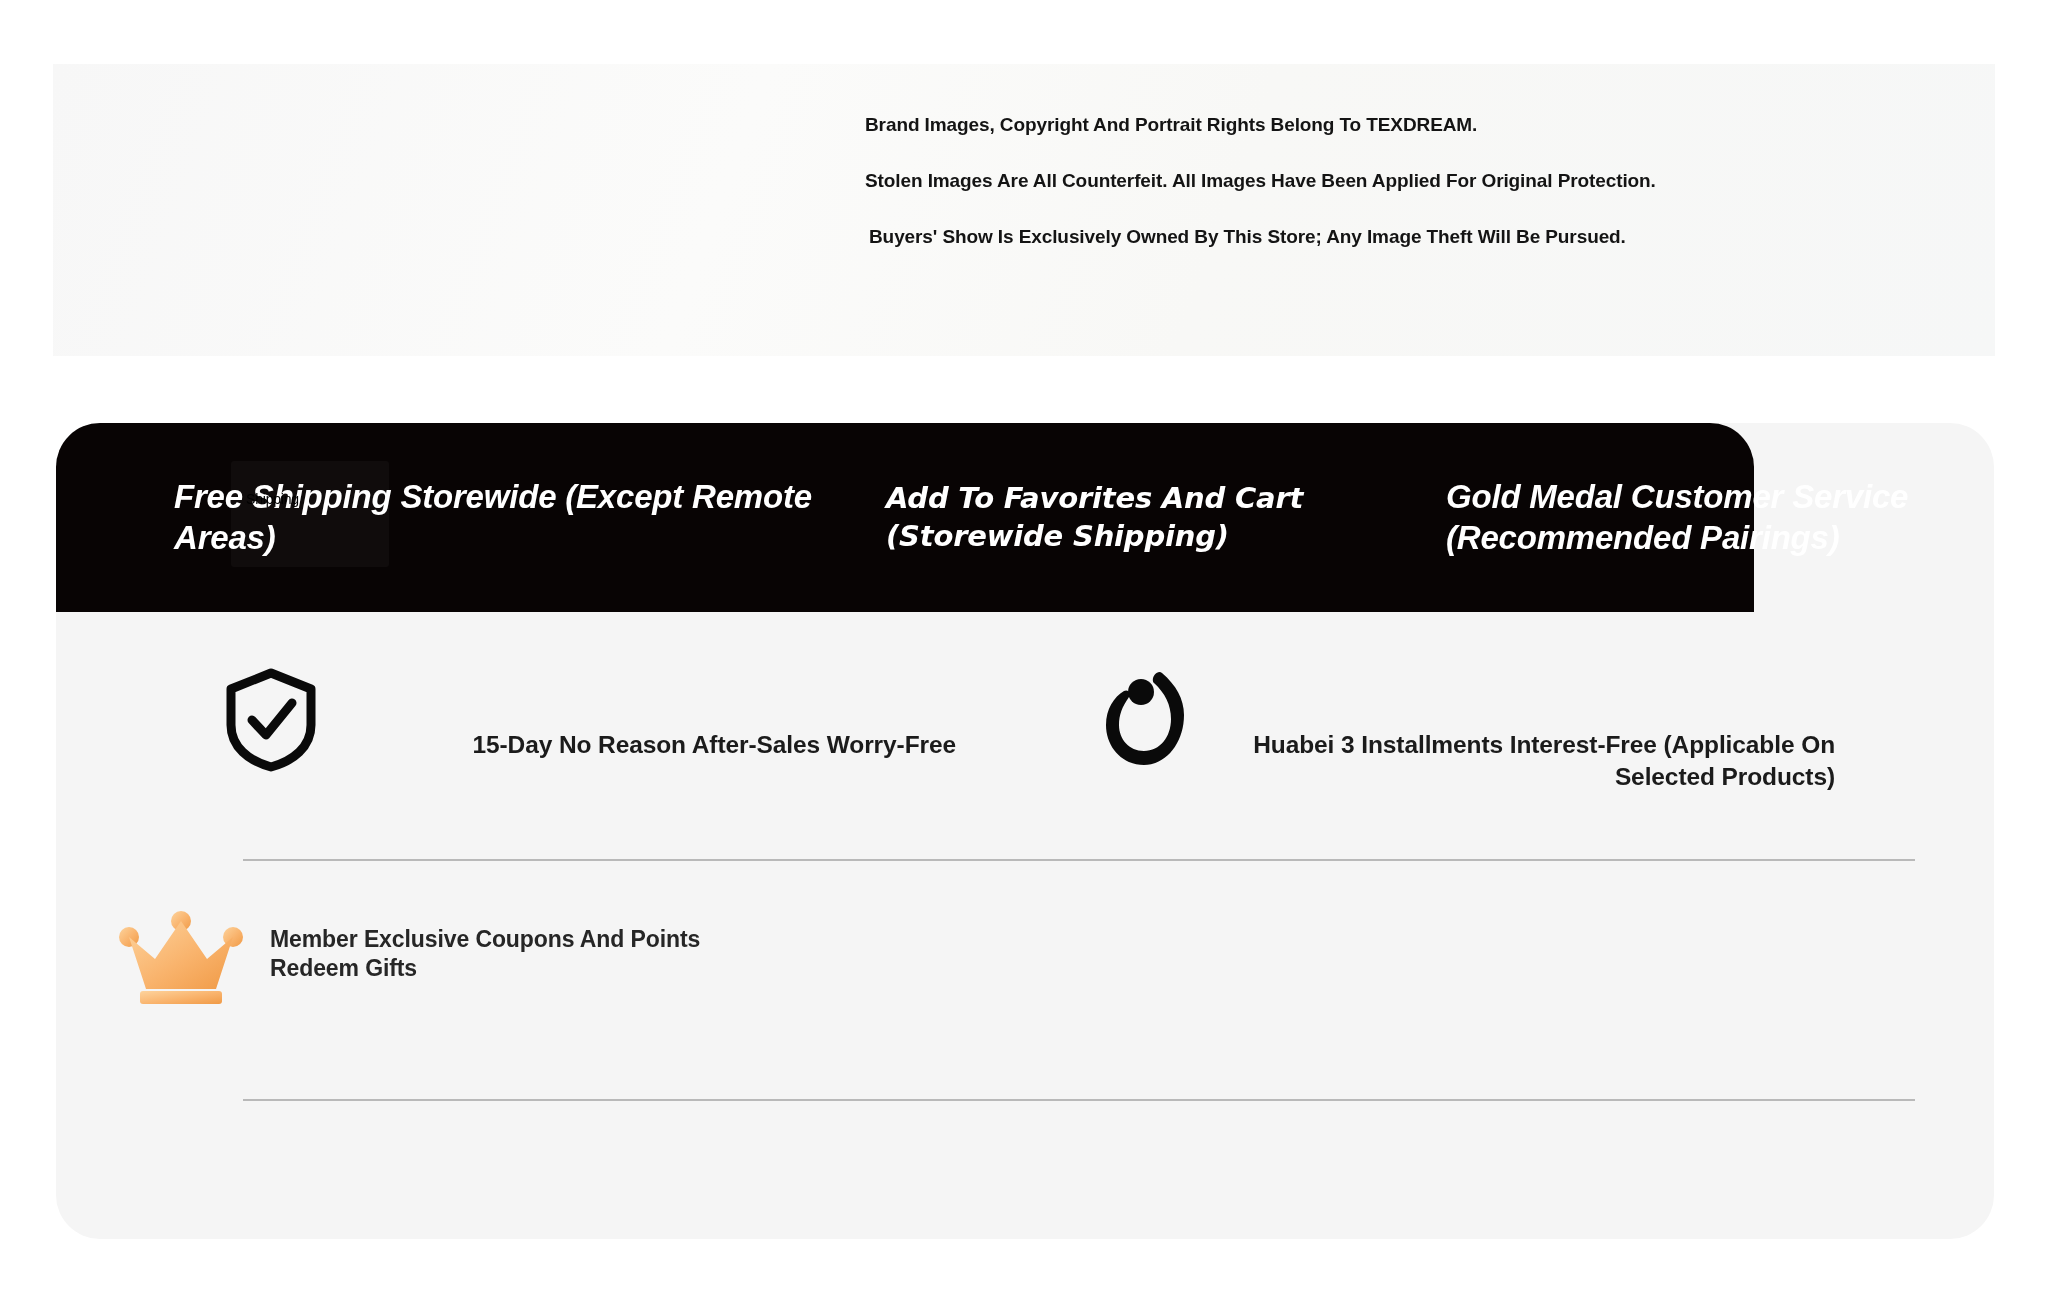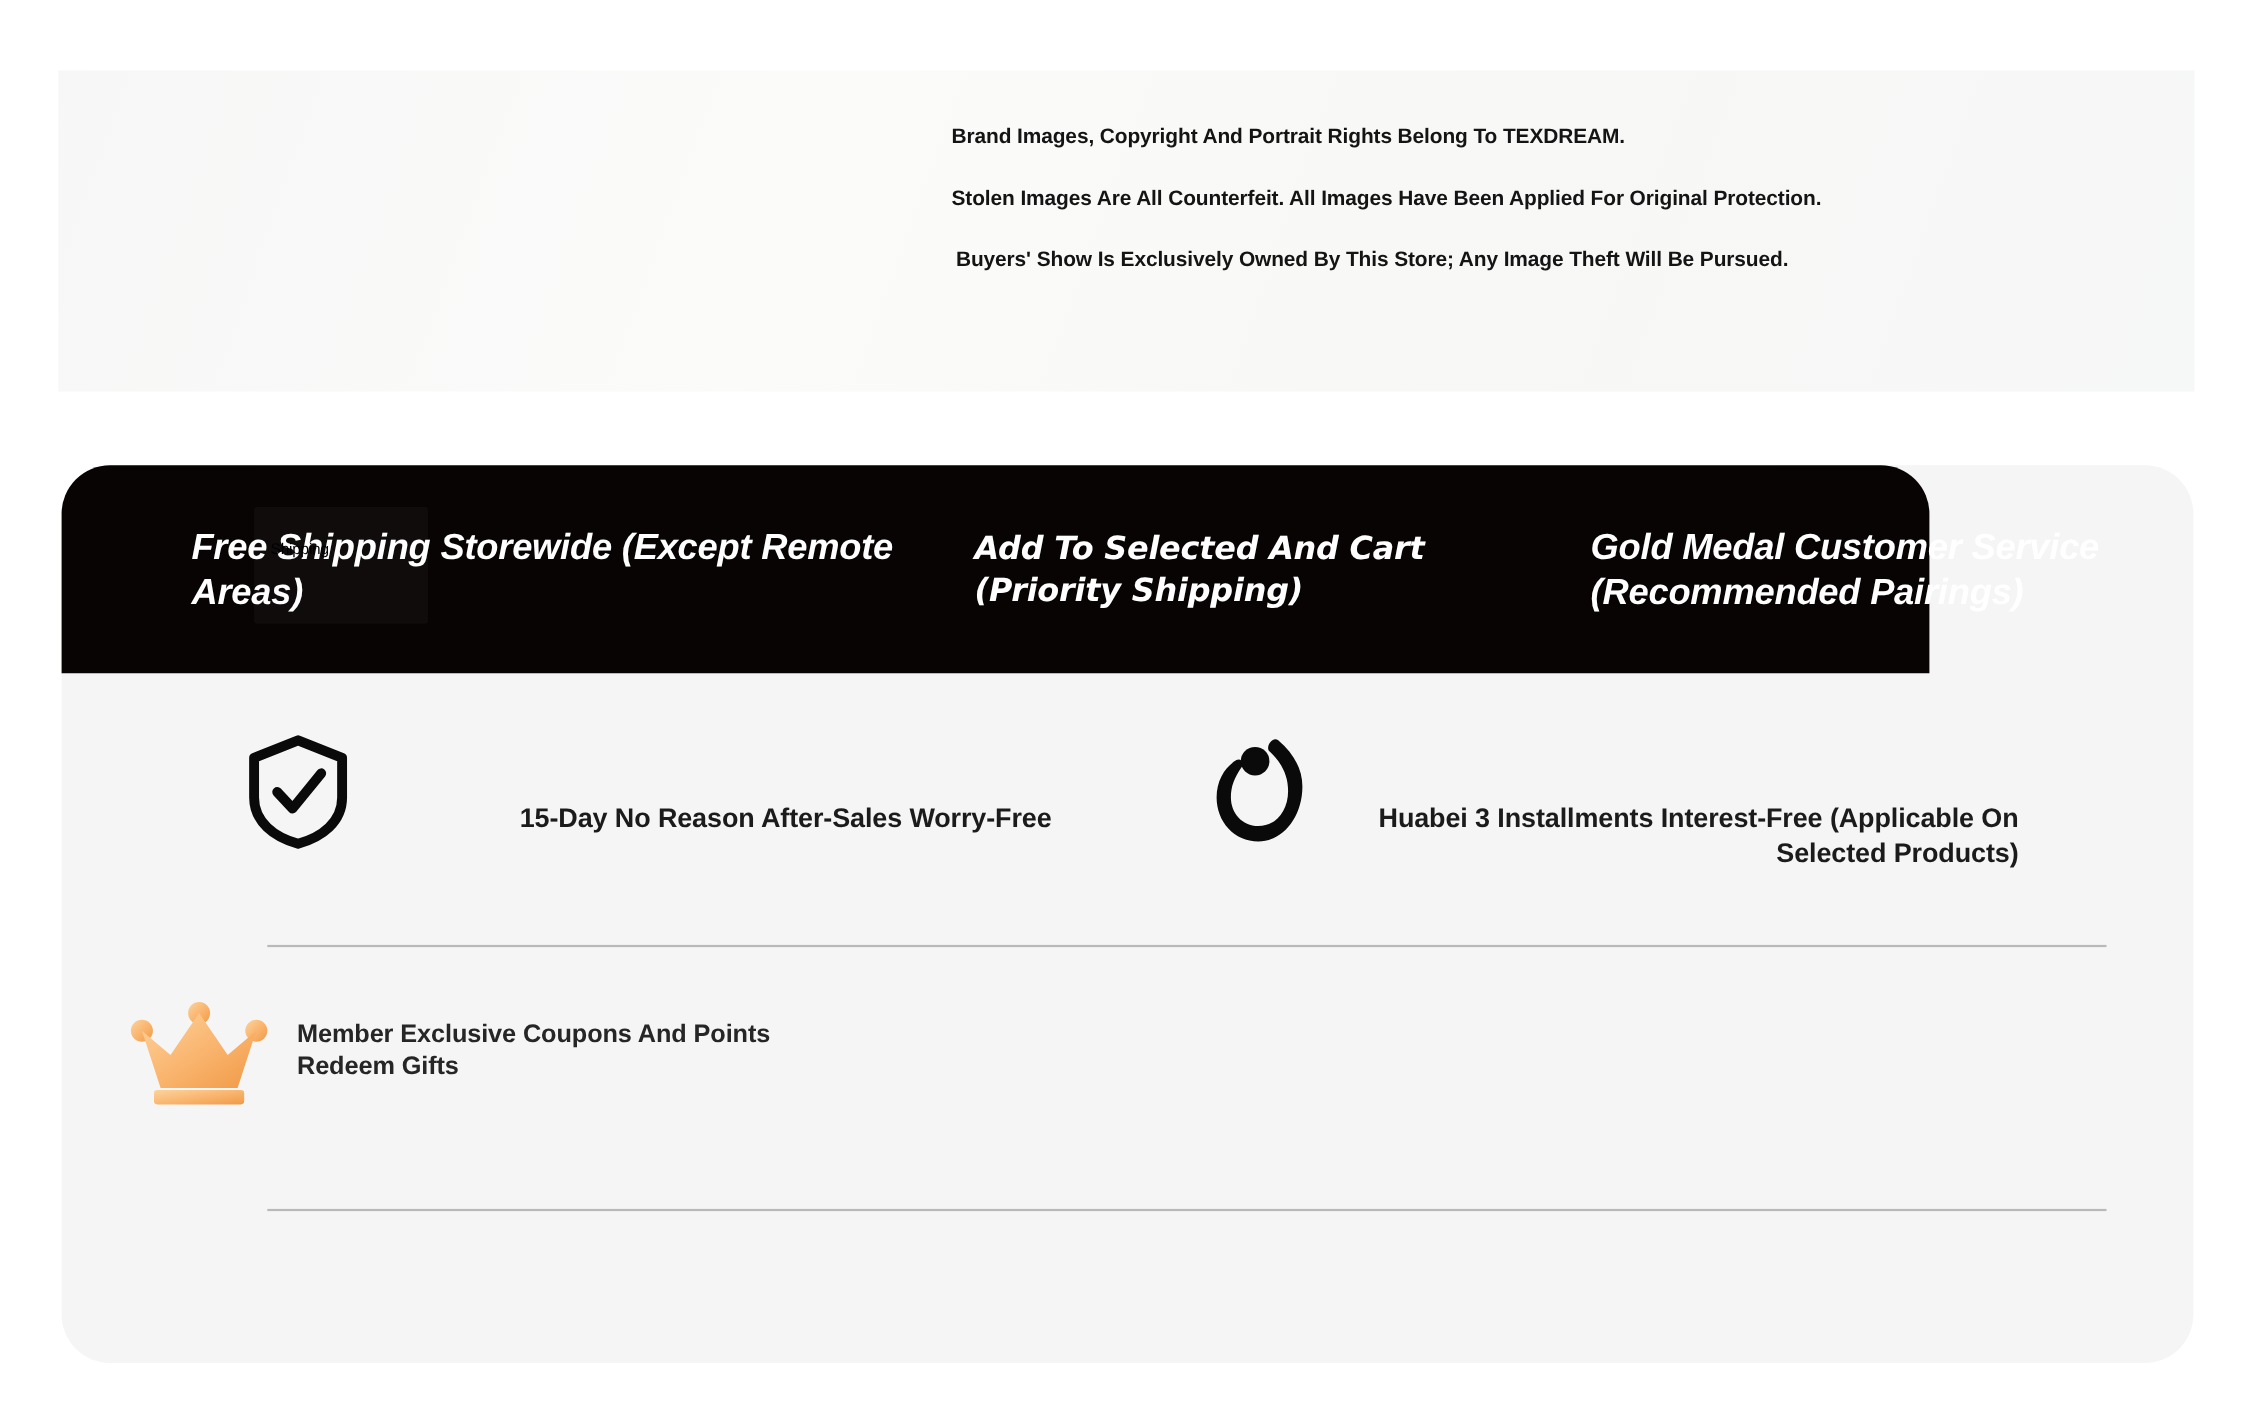--- a/index.html
+++ b/index.html
@@ -230,21 +230,21 @@
   <div class="card">
 
     <div class="card-banner">
       <div class="ship-tag"></div>
 
       <div class="banner-col c1">
         <div class="banner-text cond">Free Shipping Storewide (Except Remote Areas)</div>
       </div>
 
       <div class="banner-col c2">
-        <div class="banner-text wide">Add To Selected And Cart (Priority Shipping)</div>
+        <div class="banner-text wide">Add To Favorites And Cart (Storewide Shipping)</div>
       </div>
 
       <div class="banner-col c3">
         <div class="banner-text cond">Gold Medal Customer Service (Recommended Pairings)</div>
       </div>
     </div>
 
     <div class="ship-tag-label" style="left:190px; top:68px;">Shipping</div>
 
     <div class="benefits">

